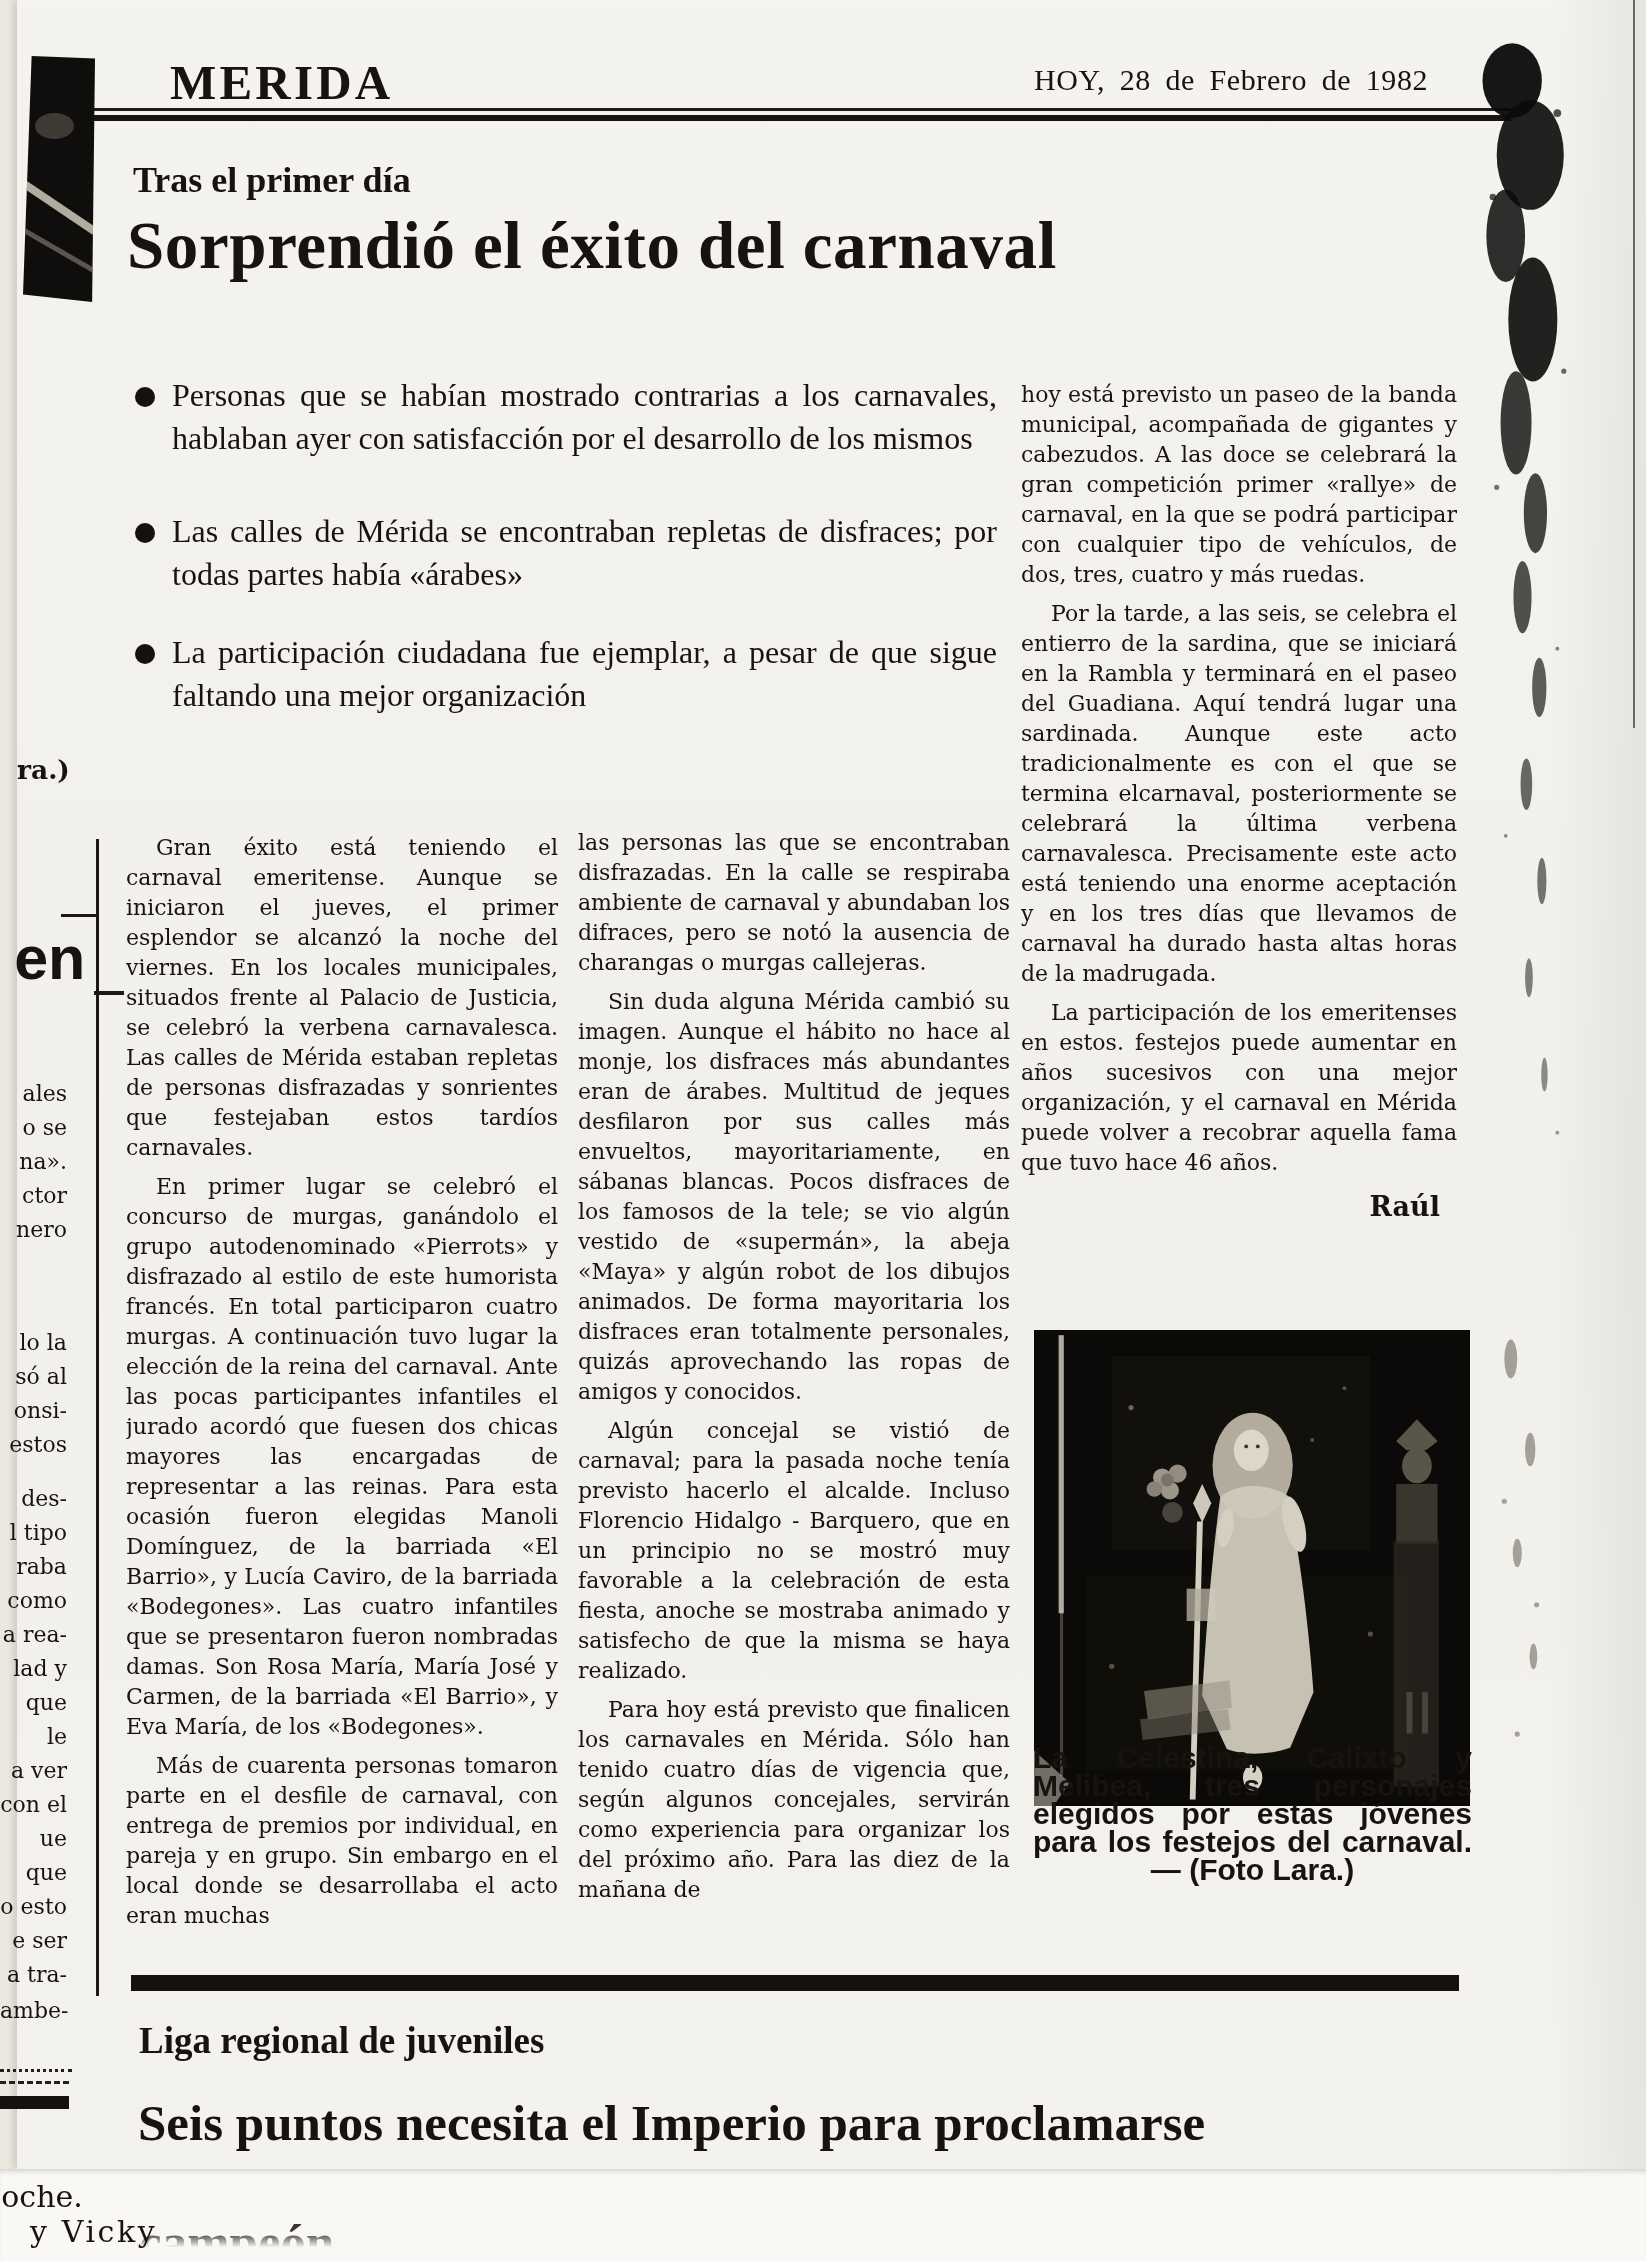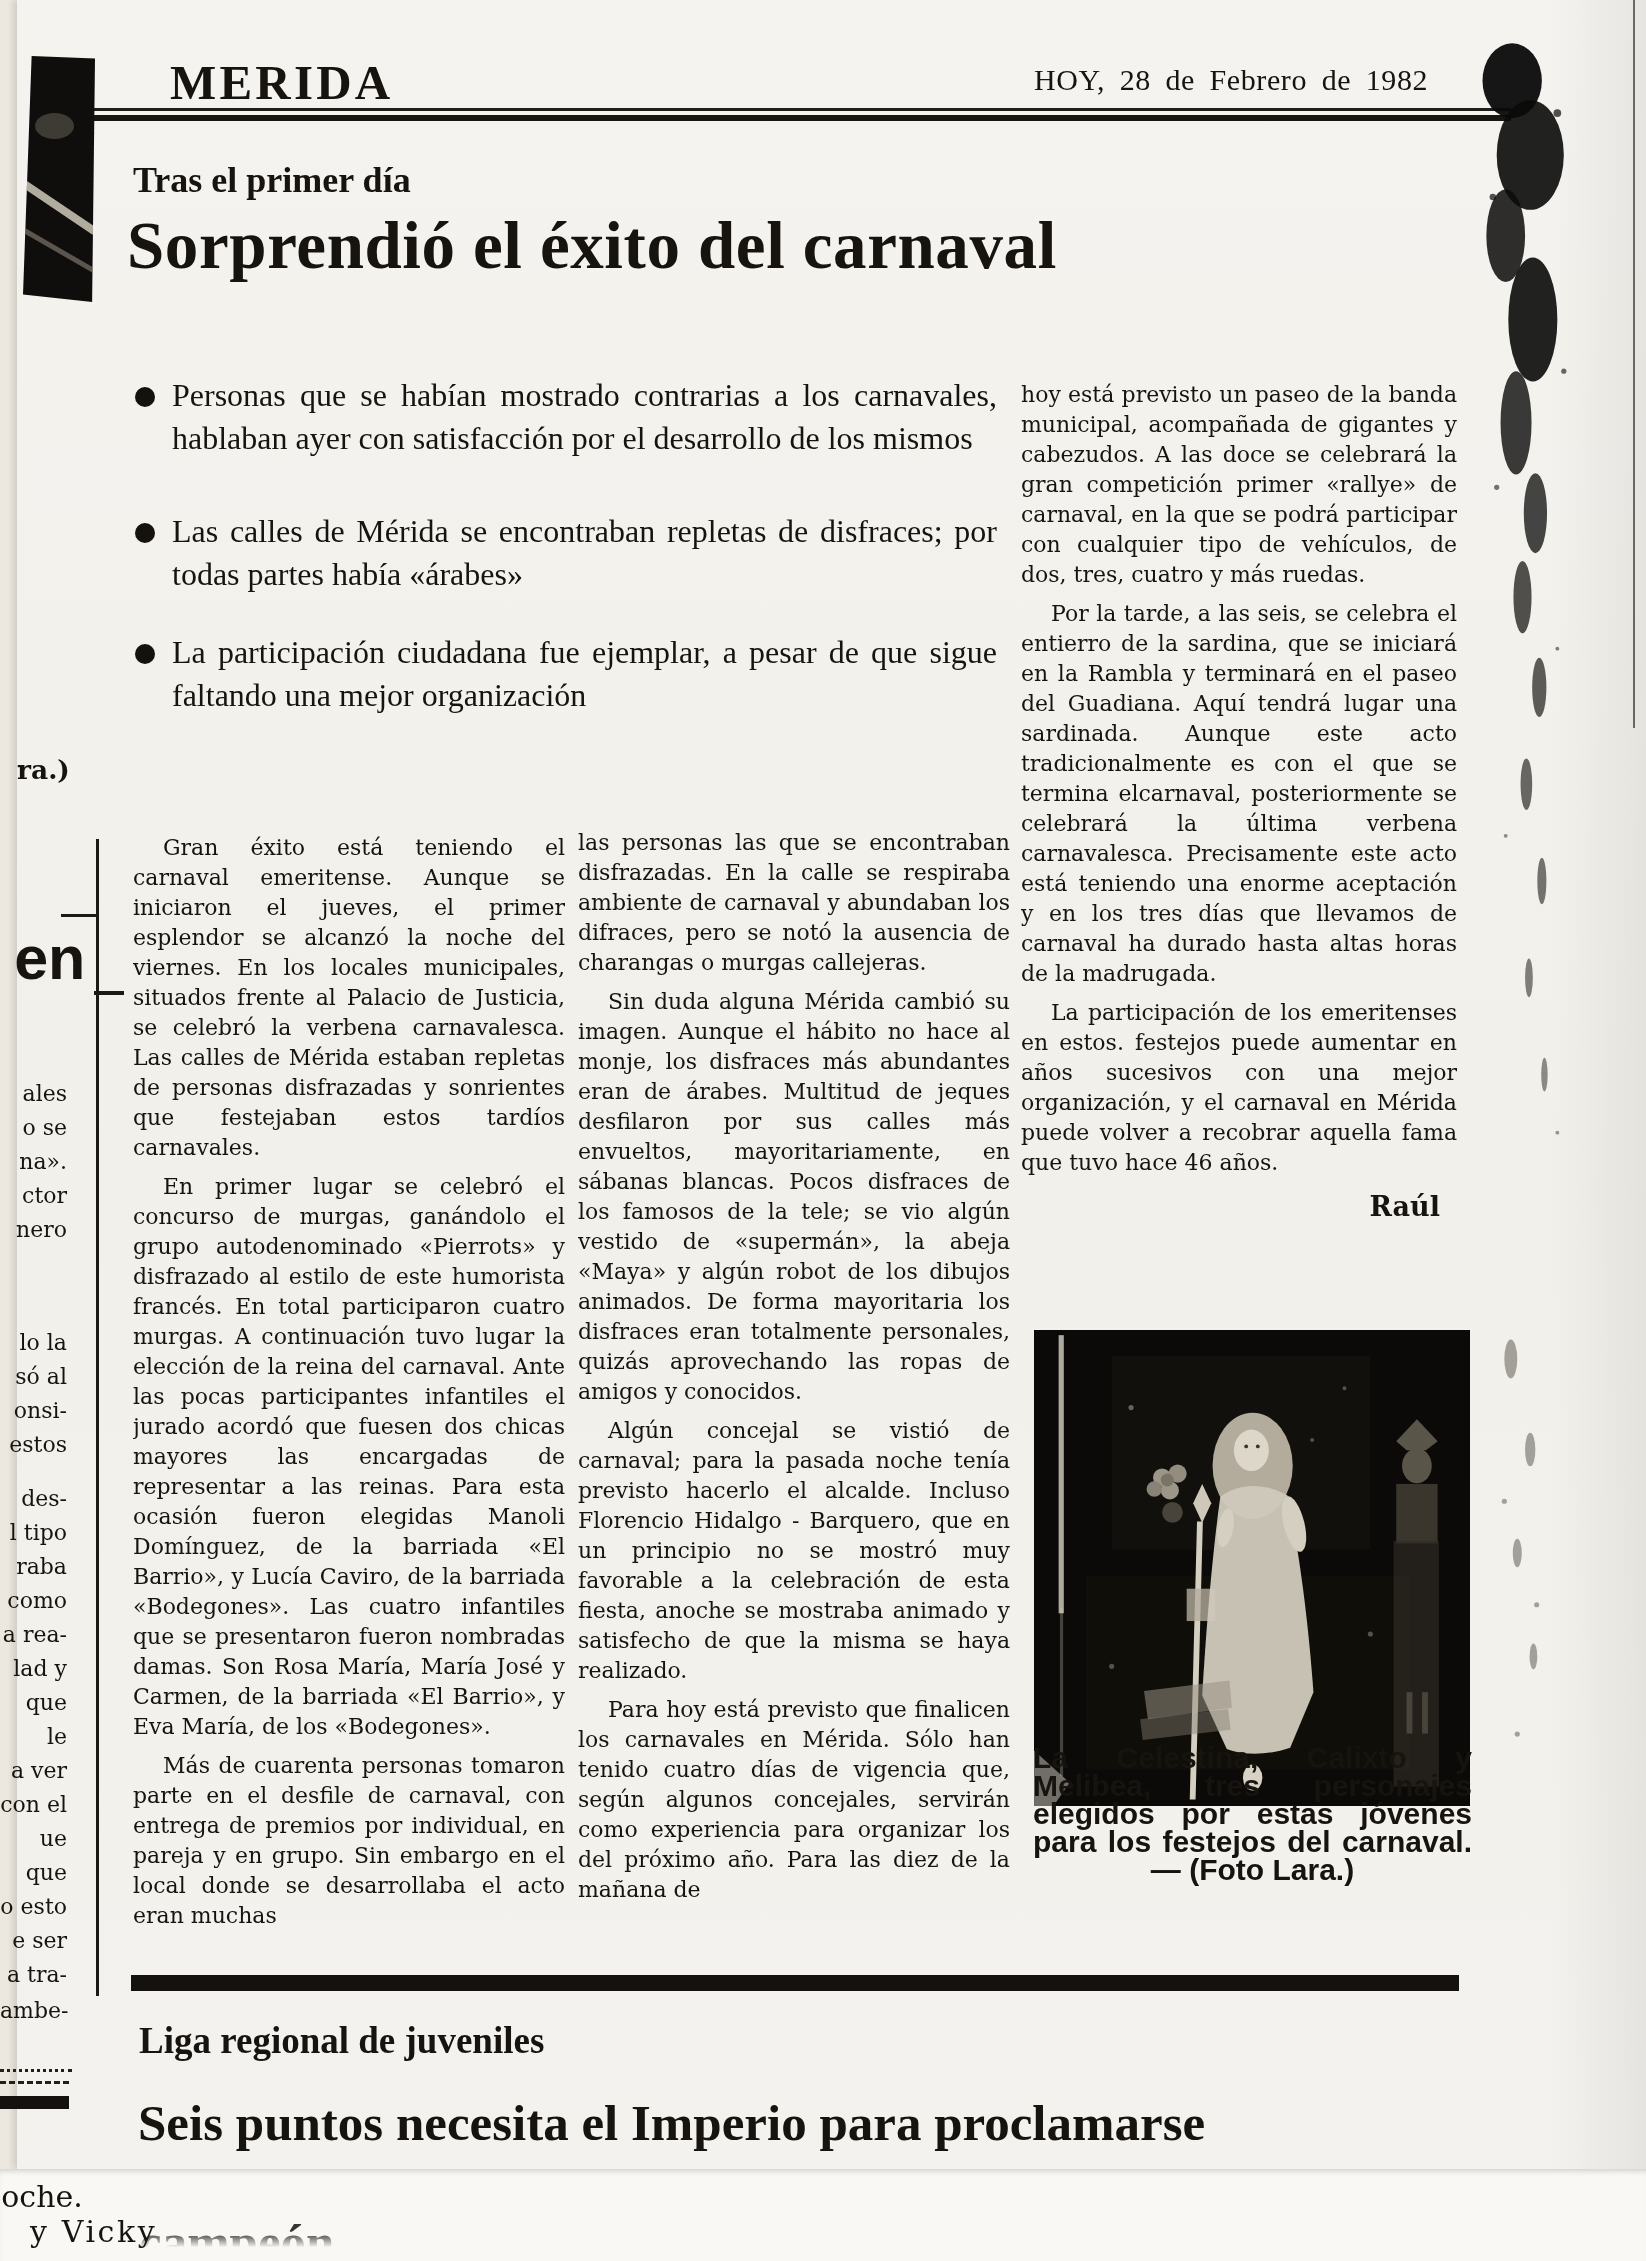--- a/index.html
+++ b/index.html
@@ -35,21 +35,21 @@
   .bullet-item{display:flex;gap:17px;margin-bottom:50px;}
   .bullet-item:nth-child(2){margin-bottom:35px;}
   .bullet-dot{flex:none;width:20px;height:20px;border-radius:50%;background:#15120e;margin-top:13px;}
   .bullet-text{font-family:"Liberation Serif",serif;font-weight:normal;font-size:32px;
          line-height:43px;text-align:justify;}
 
   
   .col{font-size:22px;line-height:30px;text-align:justify;overflow:hidden;}
   .col p{margin:0 0 9px 0;text-indent:30px;}
   .col p.cont{text-indent:0;}
-  #col1{left:133px;top:833px;width:432px;height:1144px;}
+  #col1{left:126px;top:833px;width:432px;height:1144px;}
   #col2{left:578px;top:828px;width:432px;height:1149px;}
   #col3{left:1021px;top:380px;width:436px;height:925px;}
   #signature{text-align:right;font-weight:bold;font-size:27px;margin-top:14.2px;padding-right:17px;}
 
   
   #photo{left:1034px;top:1330px;width:436px;height:476px;background:#0b0a08;}
   #photo svg{display:block;width:100%;height:100%;}
   #caption{left:1033px;top:1744px;width:439px;font-family:"Liberation Sans",sans-serif;
          font-weight:bold;font-size:30px;line-height:28px;text-align:justify;text-align-last:center;}
 

